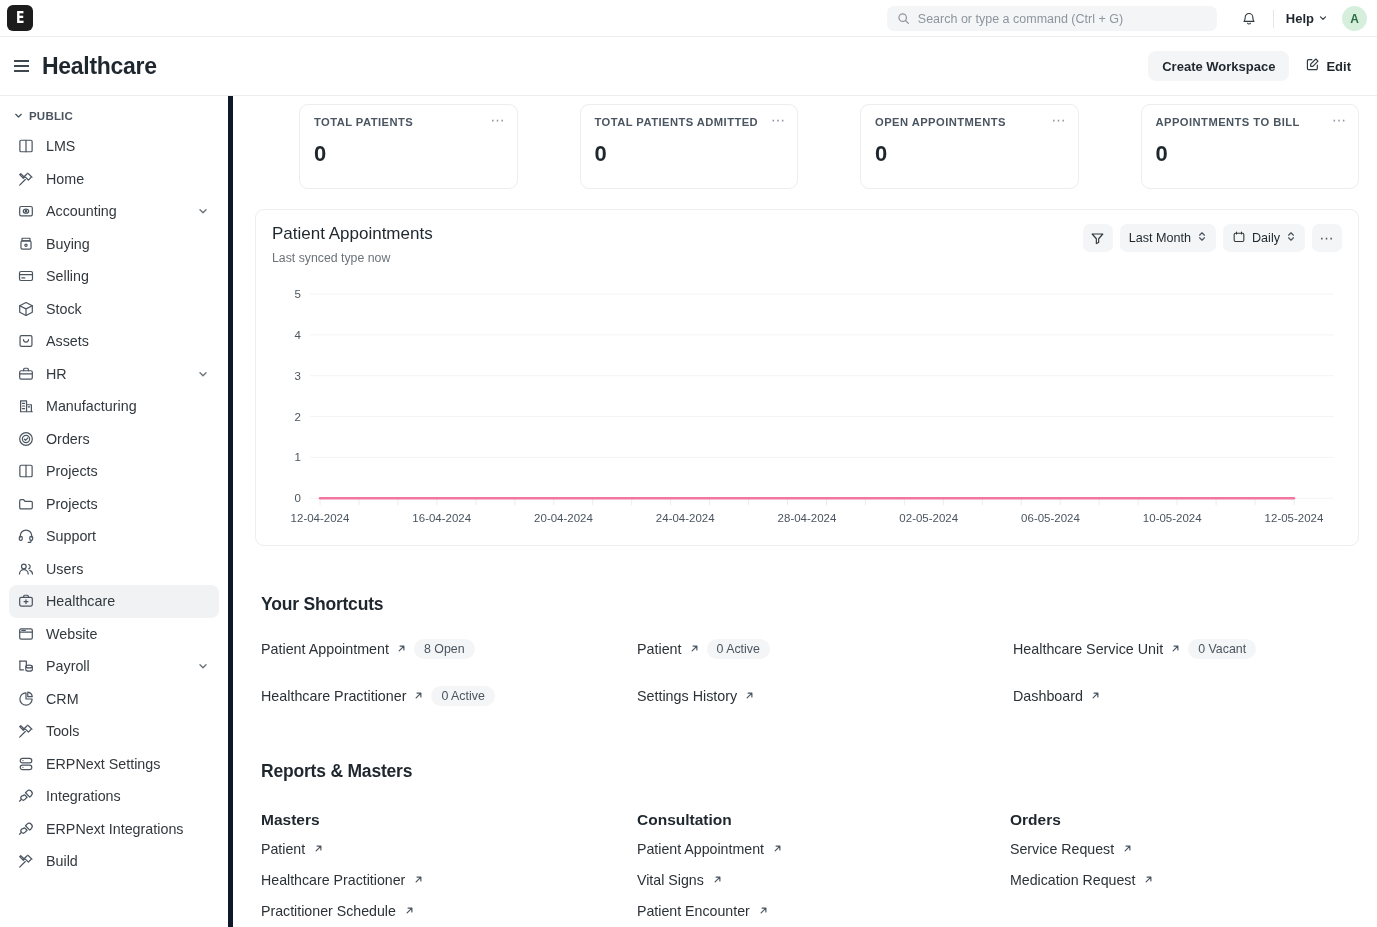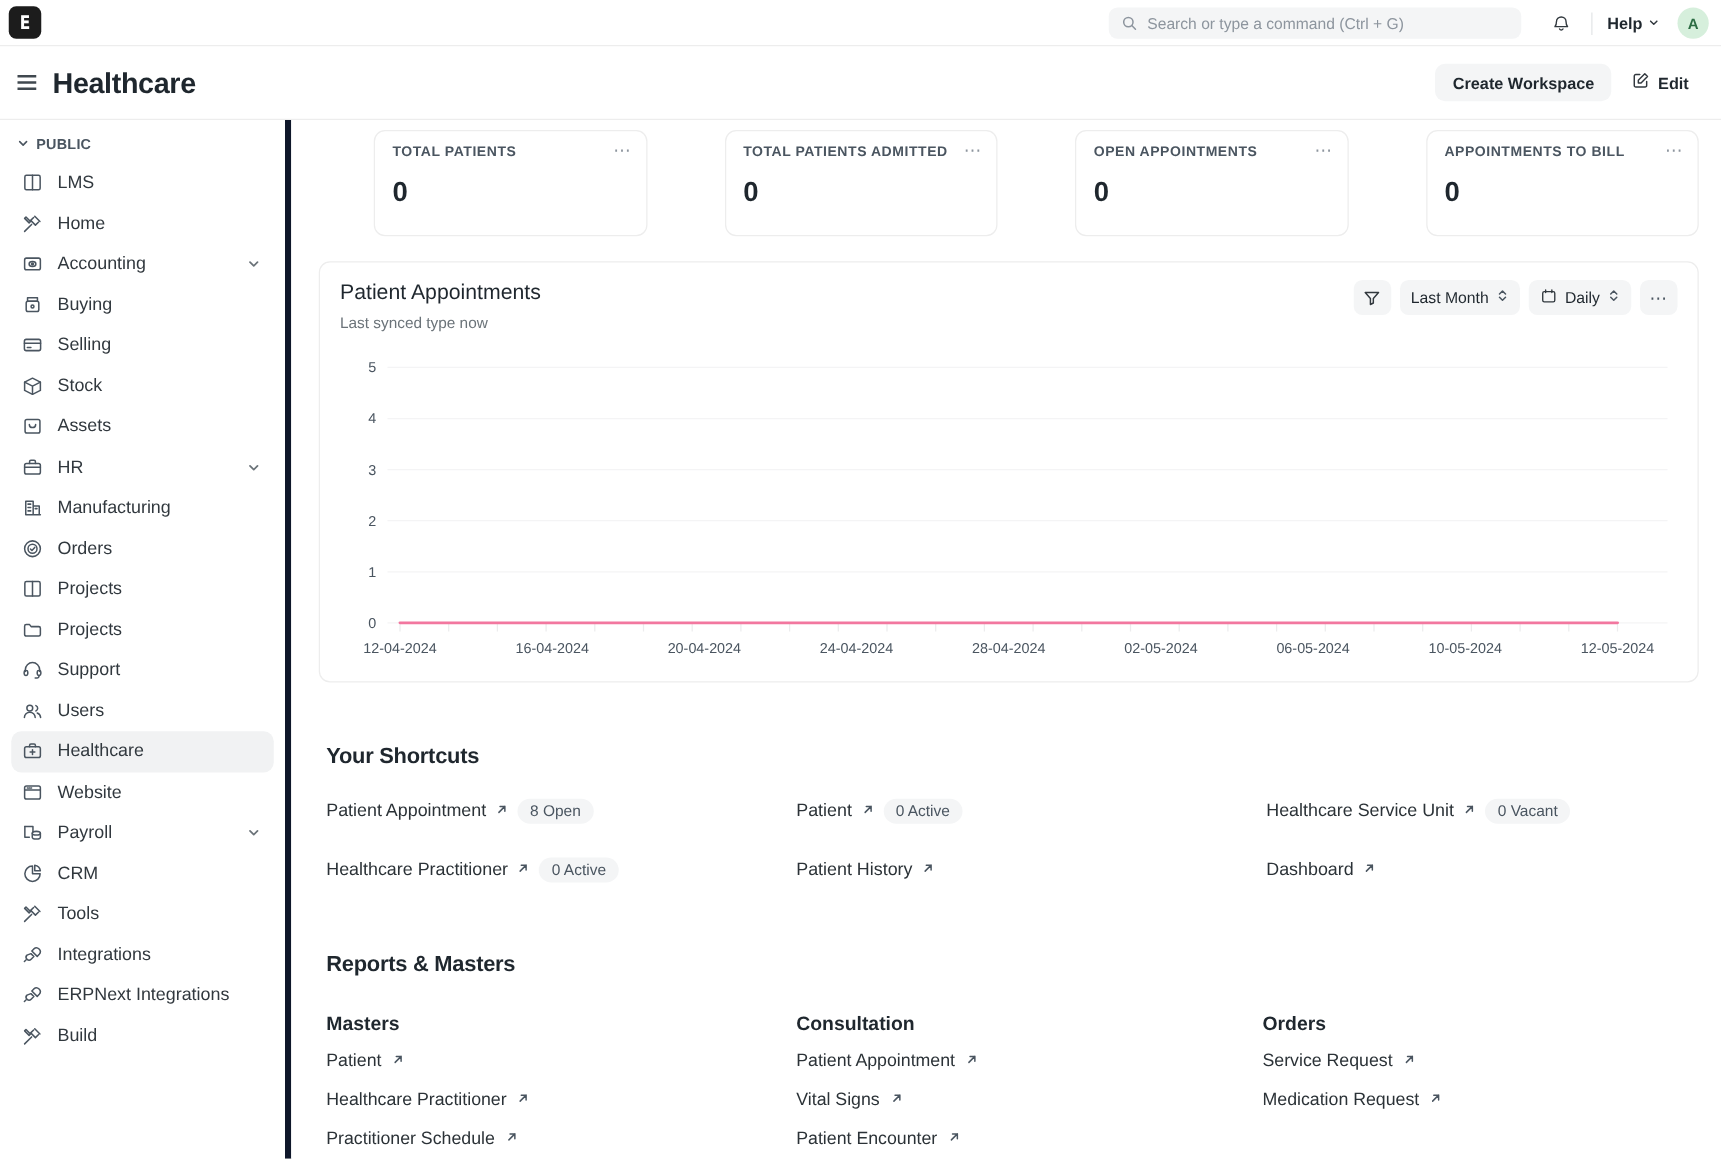--- a/index.html
+++ b/index.html
@@ -459,20 +459,30 @@
           <span class="side-lbl">CRM</span>
         </div>
         <div class="side-item">
           <span class="side-ico">
             <svg width="18" height="18" viewBox="0 0 20 20" fill="none" stroke="#4a5560" stroke-width="1.35" stroke-linejoin="round" stroke-linecap="round">
               <path d="M3 16.8 9.2 10.6M12 3.4l4.6 4.6M11 4.4 8.4 7l4.2 4.2 2.6-2.6"></path>
               <path d="M4.2 4 3 5.2l4 4 1.2-1.2z"></path>
             </svg>
           </span>
           <span class="side-lbl">Tools</span>
+        </div>
+        <div class="side-item">
+          <span class="side-ico">
+            <svg width="18" height="18" viewBox="0 0 20 20" fill="none" stroke="#4a5560" stroke-width="1.35" stroke-linejoin="round" stroke-linecap="round">
+              <rect x="3.6" y="3.8" width="12.8" height="5" rx="2.4"></rect>
+              <rect x="3.6" y="11.2" width="12.8" height="5" rx="2.4"></rect>
+              <path d="M6.6 6.3h.02M6.6 13.7h.02"></path>
+            </svg>
+          </span>
+          <span class="side-lbl">ERPNext Settings</span>
         </div>
         <div class="side-item">
           <span class="side-ico">
             <svg width="18" height="18" viewBox="0 0 20 20" fill="none" stroke="#4a5560" stroke-width="1.35" stroke-linejoin="round" stroke-linecap="round">
               <path d="M11.2 4.6a3.4 3.4 0 0 1 4.8 4.8l-1.8 1.8-4.8-4.8z"></path>
               <path d="M8.6 8.8 11.2 11.4l-2.4 2.4a2.6 2.6 0 0 1-3.7-3.7z"></path>
               <path d="M4.4 14.2 2.8 15.8"></path>
             </svg>
           </span>
           <span class="side-lbl">Integrations</span>
@@ -643,21 +653,21 @@
           </div>
         <div class="grid3 sc-row" id="shortcut-row-2">
             <div class="sc-item">
               <span class="sc-lbl">Healthcare Practitioner</span>
               <span><svg width="11" height="11" viewBox="0 0 12 12" fill="none" stroke="#4a5560" stroke-width="1.3">
                   <path d="M3.4 8.6 8.6 3.4M4.4 3.4h4.2v4.2" stroke-linecap="round" stroke-linejoin="round"></path>
                 </svg></span>
               <span class="pill">0 Active</span>
             </div>
             <div class="sc-item">
-              <span class="sc-lbl">Patient History</span>
+              <span class="sc-lbl">Settings History</span>
               <span><svg width="11" height="11" viewBox="0 0 12 12" fill="none" stroke="#4a5560" stroke-width="1.3">
                   <path d="M3.4 8.6 8.6 3.4M4.4 3.4h4.2v4.2" stroke-linecap="round" stroke-linejoin="round"></path>
                 </svg></span>
             </div>
             <div class="sc-item">
               <span class="sc-lbl">Dashboard</span>
               <span><svg width="11" height="11" viewBox="0 0 12 12" fill="none" stroke="#4a5560" stroke-width="1.3">
                   <path d="M3.4 8.6 8.6 3.4M4.4 3.4h4.2v4.2" stroke-linecap="round" stroke-linejoin="round"></path>
                 </svg></span>
             </div>

